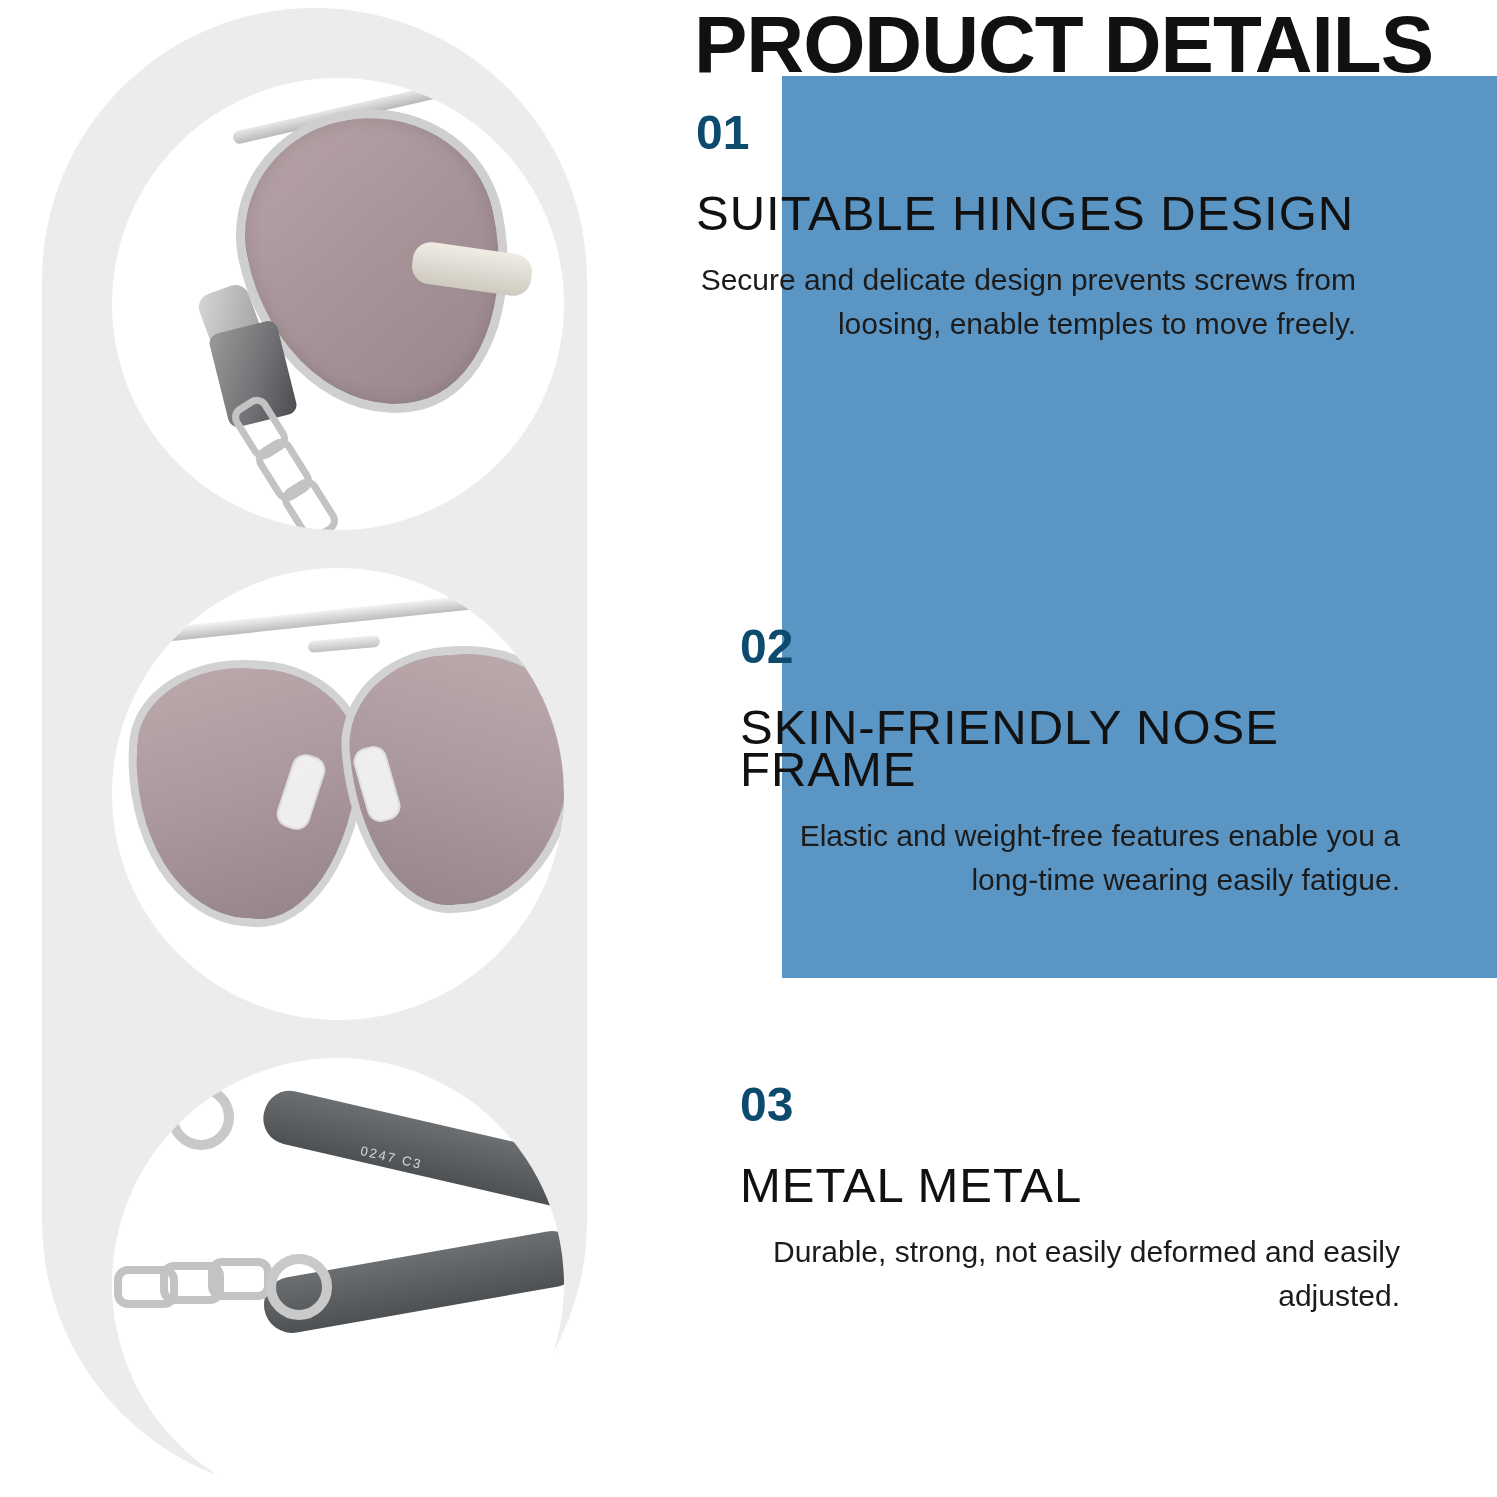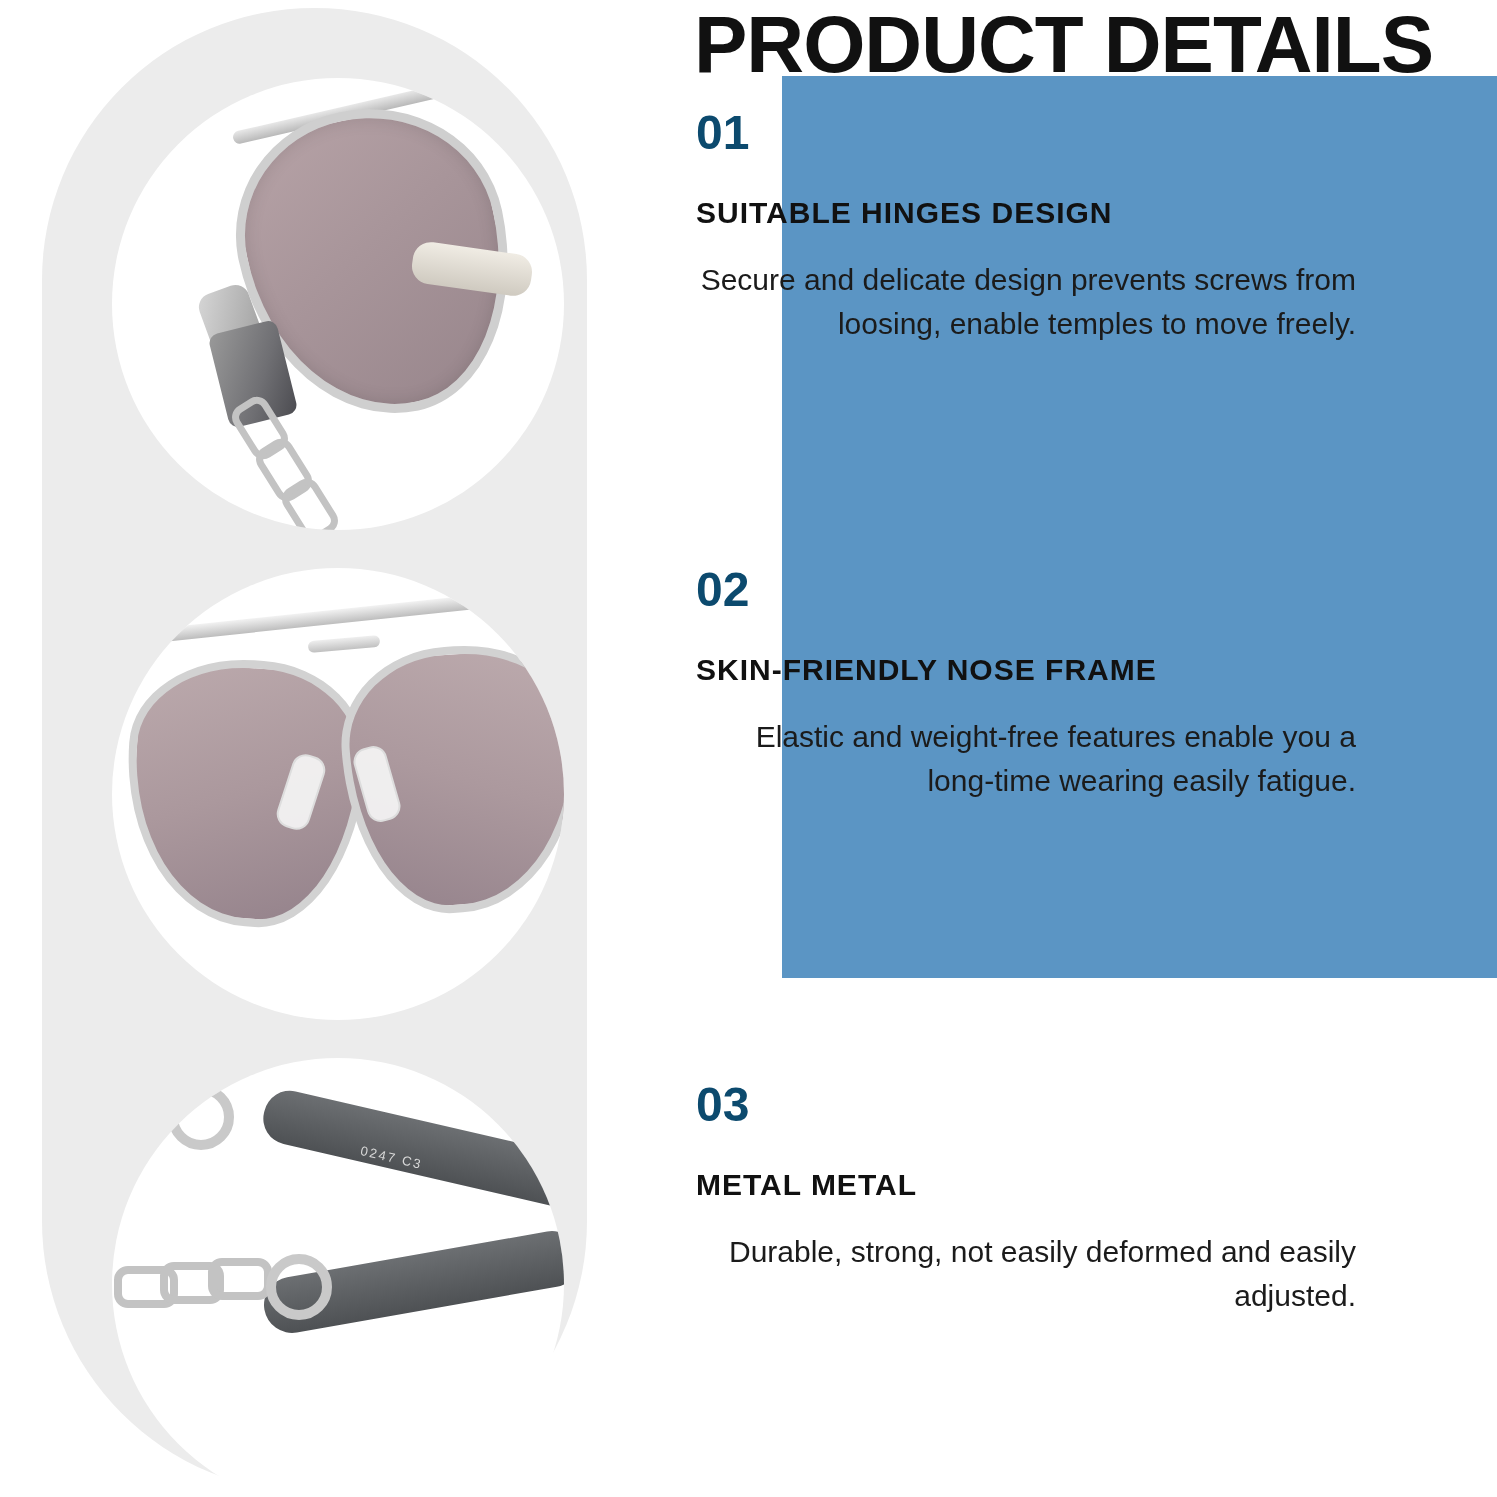--- a/index.html
+++ b/index.html
@@ -230,35 +230,35 @@
     font-family: "Liberation Sans", sans-serif;
     white-space: nowrap;
   }
 
   .feature {
     position: absolute;
     left: 24px;
     width: 700px;
   }
   .f1 { top: 108px; }
-  .f2 { top: 565px; }
-  .f3 { top: 1080px; }
+  .f2 { top: 622px; margin-left: 44px; }
+  .f3 { top: 1080px; margin-left: 44px; }
 
   .f-num {
     margin: 0 0 34px 0;
     font-size: 48px;
     font-weight: 700;
     color: #0c4a6e;
     letter-spacing: 0px;
     line-height: 50px;
   }
   .f-head {
     margin: 0 0 24px 0;
-    font-size: 30px;
-    font-weight: 700;
+    font-size: 49px;
+    font-weight: 400;
     color: #111111;
     letter-spacing: 1px;
     line-height: 42px;
   }
   .f-body {
     margin: 0;
     font-size: 30px;
     line-height: 44px;
     color: #1b1b1b;
     max-width: 660px;

